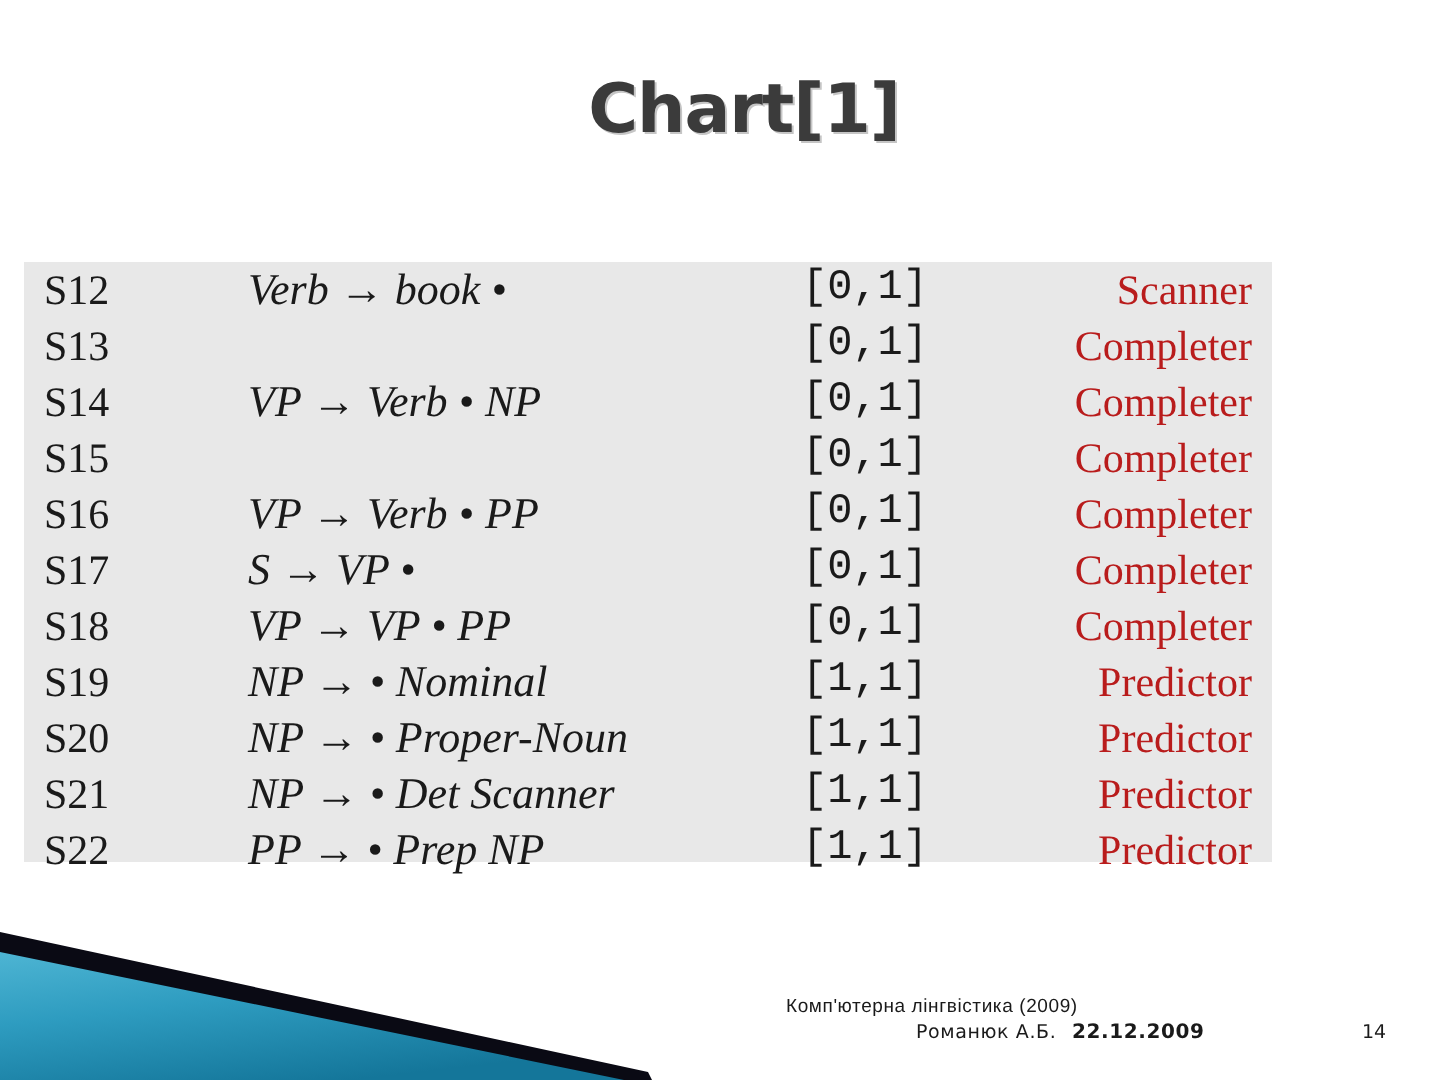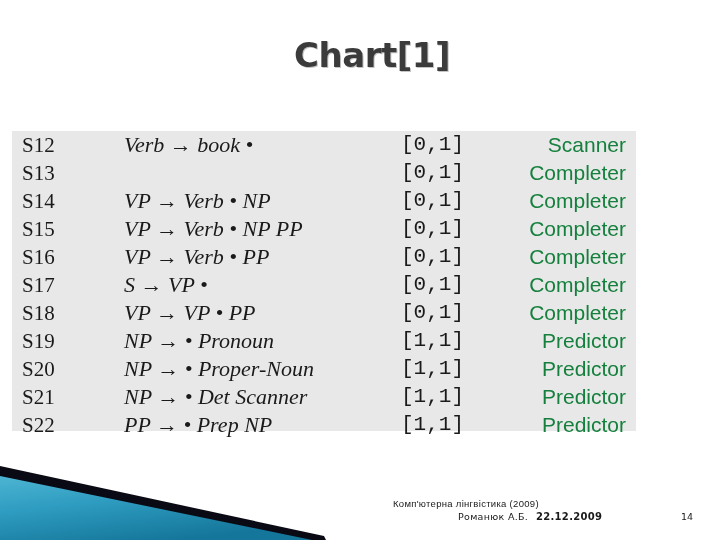--- a/index.html
+++ b/index.html
@@ -83,23 +83,23 @@
     top: 0;
     font-family: Liberation Mono, monospace;
     font-size: 21px;
     color: #1a1a1a;
   }
 
   .col-op {
     position: absolute;
     right: 10px;
     top: 0;
-    font-family: Liberation Sans, sans-serif;
+    font-family: Liberation Serif, serif;
     font-size: 21px;
-    color: #15803d;
+    color: #b91c1c;
   }
 
   
   #corner-decoration {
     position: absolute;
     left: 0;
     bottom: 0;
     width: 340px;
     height: 90px;
     pointer-events: none;
@@ -175,21 +175,20 @@
 
     <div class="chart-row">
       <span class="col-state">S14</span>
       <span class="col-rule">VP → Verb • NP</span>
       <span class="col-span">[0,1]</span>
       <span class="col-op">Completer</span>
     </div>
 
     <div class="chart-row">
       <span class="col-state">S15</span>
-      <span class="col-rule">VP → Verb • NP PP</span>
       <span class="col-span">[0,1]</span>
       <span class="col-op">Completer</span>
     </div>
 
     <div class="chart-row">
       <span class="col-state">S16</span>
       <span class="col-rule">VP → Verb • PP</span>
       <span class="col-span">[0,1]</span>
       <span class="col-op">Completer</span>
     </div>
@@ -203,21 +202,21 @@
 
     <div class="chart-row">
       <span class="col-state">S18</span>
       <span class="col-rule">VP → VP • PP</span>
       <span class="col-span">[0,1]</span>
       <span class="col-op">Completer</span>
     </div>
 
     <div class="chart-row">
       <span class="col-state">S19</span>
-      <span class="col-rule">NP → • Pronoun</span>
+      <span class="col-rule">NP → • Nominal</span>
       <span class="col-span">[1,1]</span>
       <span class="col-op">Predictor</span>
     </div>
 
     <div class="chart-row">
       <span class="col-state">S20</span>
       <span class="col-rule">NP → • Proper-Noun</span>
       <span class="col-span">[1,1]</span>
       <span class="col-op">Predictor</span>
     </div>

